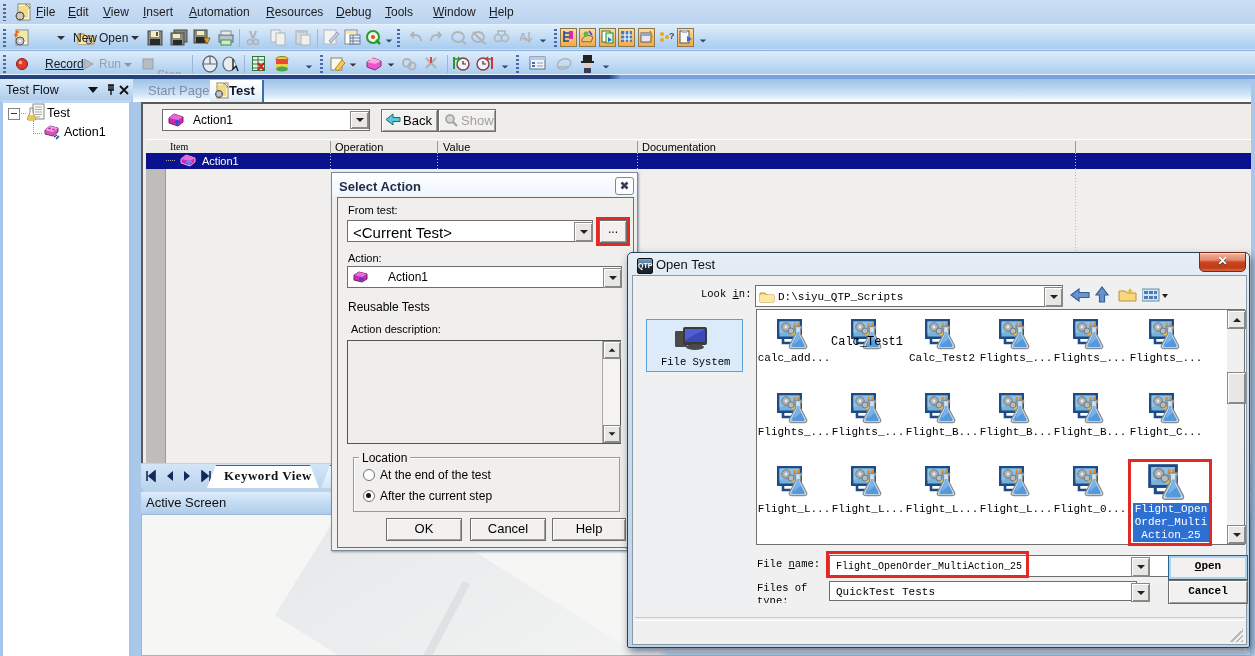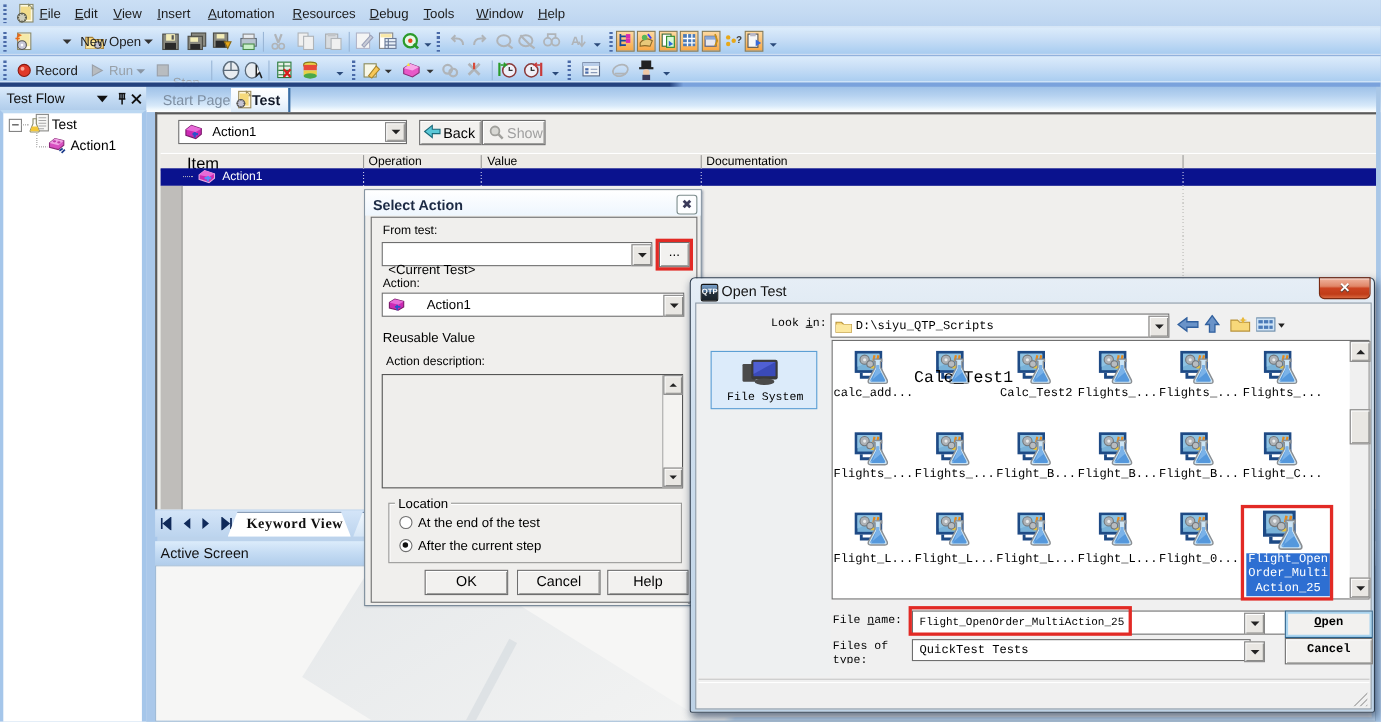--- a/index.html
+++ b/index.html
@@ -291,21 +291,21 @@
       <div class="ab" style="left:580px;top:3px"><svg width="16" height="19">
           <rect x="3" y="1" width="9" height="7" fill="#222"></rect>
           <rect x="1" y="7" width="13" height="2" fill="#222"></rect>
           <circle cx="7.5" cy="12" r="3" fill="#f0c8a8"></circle>
           <rect x="4" y="14" width="7" height="5" fill="#3a3a5a"></rect>
         </svg></div>
       <div class="ab" style="left:602px;top:14px">
         <div class="arrdn" style="border-top-color:#2a4a7a;transform:scale(0.8)"></div>
       </div>
     </div>
-  <div class="ab tbtxt" style="left:32px;top:6px;">Record</div>
+  <div class="ab tbtxt" style="left:45px;top:6px;text-decoration:underline;">Record</div>
   <div class="ab tbtxt gray" style="left:99px;top:6px;">Run</div>
   <div class="ab arrdn" style="left:124px;top:12px;border-top-color:#8a96a4;"></div>
   <div class="ab tbtxt gray" style="left:157px;top:17px;text-align:right;">Stop</div>
 </div>
 
 <div class="ab" style="left:0;top:49px;width:1255px;height:2px;background:linear-gradient(180deg,#f0f7fe,#6f97d0);"></div>
 <div class="ab" style="left:0;top:74px;width:1255px;height:1px;background:#e8f2fc;"></div>
 <div class="ab" style="left:0;top:75px;width:1255px;height:4px;background:linear-gradient(90deg,#24427e 0,#24427e 48.5%,#7aa2dc 49.5%,#7aa2dc 100%);"></div>
 
 <div class="ab" style="left:0;top:79px;width:133px;height:21px;
@@ -392,21 +392,21 @@
   </div>
   <div class="ab btn3d" style="left:295px;top:5px;width:56px;height:21px;">
     <svg class="ab" style="left:5px;top:3px;" width="15" height="15">
         <circle cx="6" cy="6" r="4" fill="#d8d8d4" stroke="#a0a09c" stroke-width="1.6"></circle>
         <path d="M9 9 L13 13" stroke="#a0a09c" stroke-width="2.2"></path>
       </svg>
     <span class="ab" style="left:22px;top:3px;font-size:13px;color:#a0a0a0;">Show</span>
   </div>
 
   <div class="ab" id="tblhdr" style="left:3px;top:35px;width:1105px;height:14px;background:#eceae6;border-top:1px solid #fff;border-bottom:1px solid #9a9a98;">
-    <div class="ab" style="left:24px;top:1px;font-size:15px;">Item</div>
+    <div class="ab" style="left:24px;top:1px;font-size:10px;font-family:Liberation Serif, serif;">Item</div>
     <div class="ab" style="left:189px;top:1px;font-size:11px;">Operation</div>
     <div class="ab" style="left:297px;top:1px;font-size:11px;">Value</div>
     <div class="ab" style="left:496px;top:1px;font-size:11px;">Documentation</div>
     <div class="ab" style="left:184px;top:1px;width:1px;height:13px;background:#9a9a98;"></div>
     <div class="ab" style="left:291px;top:1px;width:1px;height:13px;background:#9a9a98;"></div>
     <div class="ab" style="left:491px;top:1px;width:1px;height:13px;background:#9a9a98;"></div>
     <div class="ab" style="left:929px;top:1px;width:1px;height:13px;background:#9a9a98;"></div>
   </div>
 
   <div class="ab" id="navyrow" style="left:3px;top:49px;width:1105px;height:16px;background:#0a128e;">
@@ -461,42 +461,42 @@
   <div class="ab" style="left:7px;top:6px;font-size:13px;font-weight:bold;color:#1c2a44;">Select Action</div>
   <div class="ab" style="left:283px;top:4px;width:17px;height:16px;border:1px solid #7c8c8c;border-radius:3px;background:#fdfeff;">
     <svg class="ab" style="left:4px;top:3px;" width="9" height="9">
         <path d="M1.5 1.5 L7.5 7.5 M7.5 1.5 L1.5 7.5" stroke="#3a3a5a" stroke-width="2.6"></path>
       </svg>
   </div>
 
   <div class="ab" style="left:5px;top:24px;width:297px;height:351px;border:1px solid #6e6e6e;background:#f0efed;box-sizing:border-box;"></div>
   <div class="ab" style="left:16px;top:31px;font-size:11px;">From test:</div>
   <div class="ab combo" style="left:15px;top:47px;width:246px;height:22px;box-sizing:border-box;">
-    <div class="ab" style="left:5px;top:17px;font-size:12px;">&lt;Current Test&gt;</div>
+    <div class="ab" style="left:5px;top:3px;font-size:15px;">&lt;Current Test&gt;</div>
     <div class="ab cbtn" style="left:226px;top:1px;width:17px;height:18px;">
         <div class="arrdn"></div>
       </div>
   </div>
   <div class="ab btn3d" style="left:267px;top:47px;width:28px;height:23px;box-sizing:border-box;">
     <div class="ab" style="left:8px;top:1px;font-size:12px;">...</div>
   </div>
   <div class="ab redbox" style="left:264px;top:44px;width:34px;height:29px;box-sizing:border-box;"></div>
   <div class="ab" style="left:16px;top:79px;font-size:11px;">Action:</div>
   <div class="ab combo" style="left:15px;top:93px;width:275px;height:22px;box-sizing:border-box;">
     <svg class="ab" style="left:4px;top:3px;" width="17" height="15">
       <path d="M2 5 L7 2 L15 4 L15 9 L10 12 L2 10 Z" fill="#cc2ab4" stroke="#7a1a6a"></path>
       <path d="M2 5 L7 2 L15 4 L10 7 Z" fill="#e86ad8"></path>
       <path d="M7 9 L12 9 M9 7 L9 12" stroke="#2a52c8" stroke-width="1.5"></path>
     </svg>
     <div class="ab" style="left:40px;top:3px;font-size:12px;">Action1</div>
     <div class="ab cbtn" style="left:255px;top:1px;width:17px;height:18px;">
         <div class="arrdn"></div>
       </div>
   </div>
-  <div class="ab" style="left:16px;top:127px;font-size:12px;">Reusable Value</div>
+  <div class="ab" style="left:16px;top:127px;font-size:12px;">Reusable Tests</div>
   <div class="ab" style="left:19px;top:150px;font-size:11px;">Action description:</div>
   <div class="ab" style="left:15px;top:167px;width:274px;height:104px;background:#efeeec;border:1px solid #555;box-sizing:border-box;">
     <div class="ab" style="right:0;top:0;width:17px;height:100%;background:#f4f3f1;border-left:1px solid #aaa;">
       <div class="cbtn ab" style="left:0px;top:0px;width:16px;height:16px;">
           <div class="arrup" style="transform:scale(0.85)"></div>
         </div>
       <div class="cbtn ab" style="left:0px;bottom:0px;width:16px;height:16px;">
           <div class="arrdn" style="transform:scale(0.85)"></div>
         </div>
     </div>
@@ -593,21 +593,21 @@
             <circle cx="10" cy="9" r="4.2" fill="#aeb2b6" stroke="#73777b" stroke-width="1"></circle>
             <circle cx="15" cy="13" r="3" fill="#b8bcc0" stroke="#73777b" stroke-width="1"></circle>
             <circle cx="10" cy="9" r="1.4" fill="#e8eaec"></circle>
             <path d="M19 5 L18 10 M22.5 5 L21.5 10" stroke="#e8891a" stroke-width="2"></path>
             <path d="M15 17 L19 14 L20 17 Z" fill="#e8c23a"></path>
             <path d="M7 21 L7 25 L15 25" stroke="#1e4a85" stroke-width="2.6" fill="none"></path>
             <path d="M18.5 8.5 L25.5 8.5 L25.5 10.5 L24.5 10.5 L24.5 16 L30.5 27.5 Q31.5 30.5 28.5 30.5 L15.5 30.5 Q12.5 30.5 13.5 27.5 L19.5 16 L19.5 10.5 L18.5 10.5 Z" fill="#cce4f4" stroke="#8a8e92" stroke-width="1.3"></path>
             <path d="M20.8 14 L23.2 14 L23.2 17 L28.6 27.2 Q29.2 29 27.6 29 L16.4 29 Q14.8 29 15.4 27.2 L20.8 17 Z" fill="#5598dc"></path>
             <path d="M20.8 14 L23.2 14 L23.2 17 L25 20.5 L17 27 L15.4 27.2 Q14.9 28.6 16.4 29 L20.8 17 Z" fill="#7ab2e8"></path>
           </svg></div>
-        <div class="ab mono" style="left:74px;top:25px;width:74px;text-align:left;font-size:15px;">Calc_Test1</div>
+        <div class="ab mono" style="left:74px;top:25px;width:74px;text-align:left;font-size:12px;">Calc_Test1</div>
         <div class="ab" style="left:167px;top:8px"><svg width="32" height="32" viewBox="0 0 32 32">
             <rect x="1" y="1" width="25" height="20" fill="#1e4a85"></rect>
             <rect x="3.5" y="3.5" width="20" height="15" fill="#79b2d8"></rect>
             <path d="M3.5 3.5 h20 v4 l-20 8 Z" fill="#8ec2e2"></path>
             <circle cx="10" cy="9" r="4.2" fill="#aeb2b6" stroke="#73777b" stroke-width="1"></circle>
             <circle cx="15" cy="13" r="3" fill="#b8bcc0" stroke="#73777b" stroke-width="1"></circle>
             <circle cx="10" cy="9" r="1.4" fill="#e8eaec"></circle>
             <path d="M19 5 L18 10 M22.5 5 L21.5 10" stroke="#e8891a" stroke-width="2"></path>
             <path d="M15 17 L19 14 L20 17 Z" fill="#e8c23a"></path>
             <path d="M7 21 L7 25 L15 25" stroke="#1e4a85" stroke-width="2.6" fill="none"></path>

